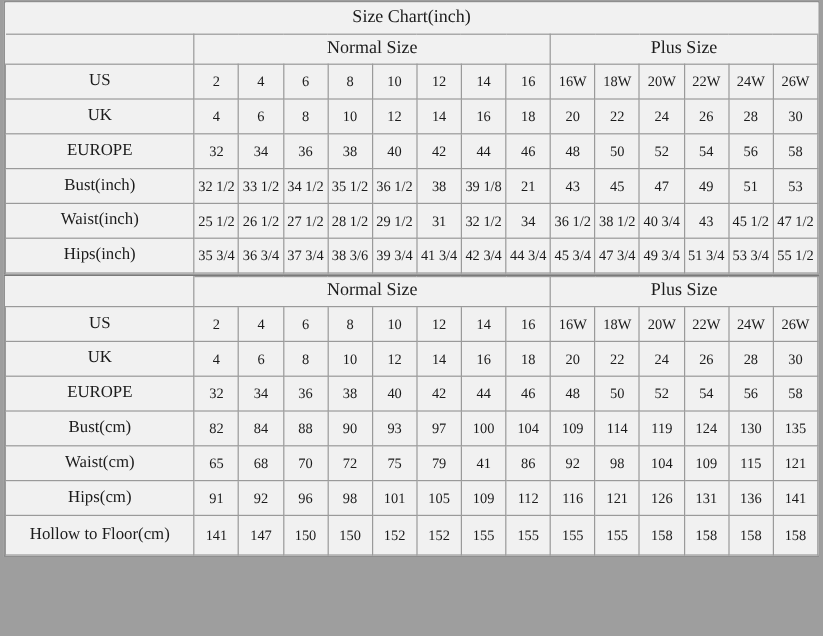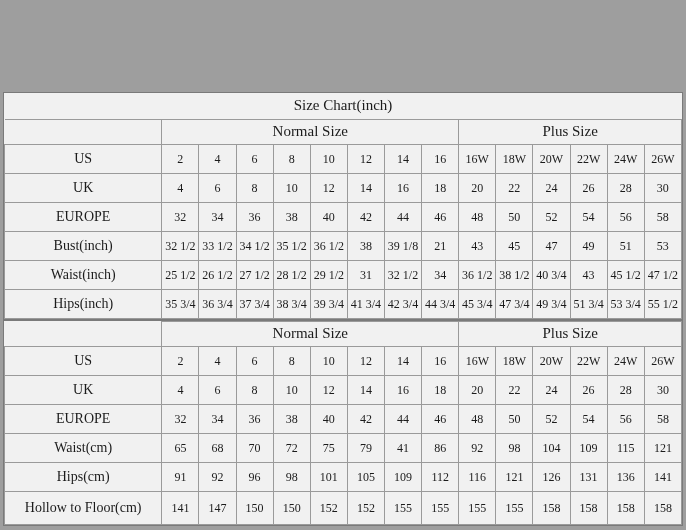--- a/index.html
+++ b/index.html
@@ -13,21 +13,21 @@
     height: 530px;
     overflow: hidden;
   }
   .page {
     width: 686px;
     height: 530px;
     background: #9e9e9e;
     box-sizing: border-box;
     display: flex;
     flex-direction: column;
-    justify-content: flex-end;
+    justify-content: flex-start;
     padding: 1px 3px 4px 3px;
   }
   .chart-block {
     background: #f1f1f1;
     border: 1px solid #7a7a7a;
     box-sizing: border-box;
     width: 680px;
   }
   table {
     border-collapse: collapse;
@@ -185,21 +185,21 @@
           <td class="datacell">40 3/4</td>
           <td class="datacell">43</td>
           <td class="datacell">45 1/2</td>
           <td class="datacell">47 1/2</td>
         </tr>
         <tr>
           <td class="rowlabel">Hips(inch)</td>
           <td class="datacell">35 3/4</td>
           <td class="datacell">36 3/4</td>
           <td class="datacell">37 3/4</td>
-          <td class="datacell">38 3/4</td>
+          <td class="datacell">38 3/6</td>
           <td class="datacell">39 3/4</td>
           <td class="datacell">41 3/4</td>
           <td class="datacell">42 3/4</td>
           <td class="datacell">44 3/4</td>
           <td class="datacell">45 3/4</td>
           <td class="datacell">47 3/4</td>
           <td class="datacell">49 3/4</td>
           <td class="datacell">51 3/4</td>
           <td class="datacell">53 3/4</td>
           <td class="datacell">55 1/2</td>
@@ -276,20 +276,37 @@
           <td class="datacell">40</td>
           <td class="datacell">42</td>
           <td class="datacell">44</td>
           <td class="datacell">46</td>
           <td class="datacell">48</td>
           <td class="datacell">50</td>
           <td class="datacell">52</td>
           <td class="datacell">54</td>
           <td class="datacell">56</td>
           <td class="datacell">58</td>
+        </tr>
+        <tr>
+          <td class="rowlabel">Bust(cm)</td>
+          <td class="datacell">82</td>
+          <td class="datacell">84</td>
+          <td class="datacell">88</td>
+          <td class="datacell">90</td>
+          <td class="datacell">93</td>
+          <td class="datacell">97</td>
+          <td class="datacell">100</td>
+          <td class="datacell">104</td>
+          <td class="datacell">109</td>
+          <td class="datacell">114</td>
+          <td class="datacell">119</td>
+          <td class="datacell">124</td>
+          <td class="datacell">130</td>
+          <td class="datacell">135</td>
         </tr>
         <tr>
           <td class="rowlabel">Waist(cm)</td>
           <td class="datacell">65</td>
           <td class="datacell">68</td>
           <td class="datacell">70</td>
           <td class="datacell">72</td>
           <td class="datacell">75</td>
           <td class="datacell">79</td>
           <td class="datacell">41</td>

